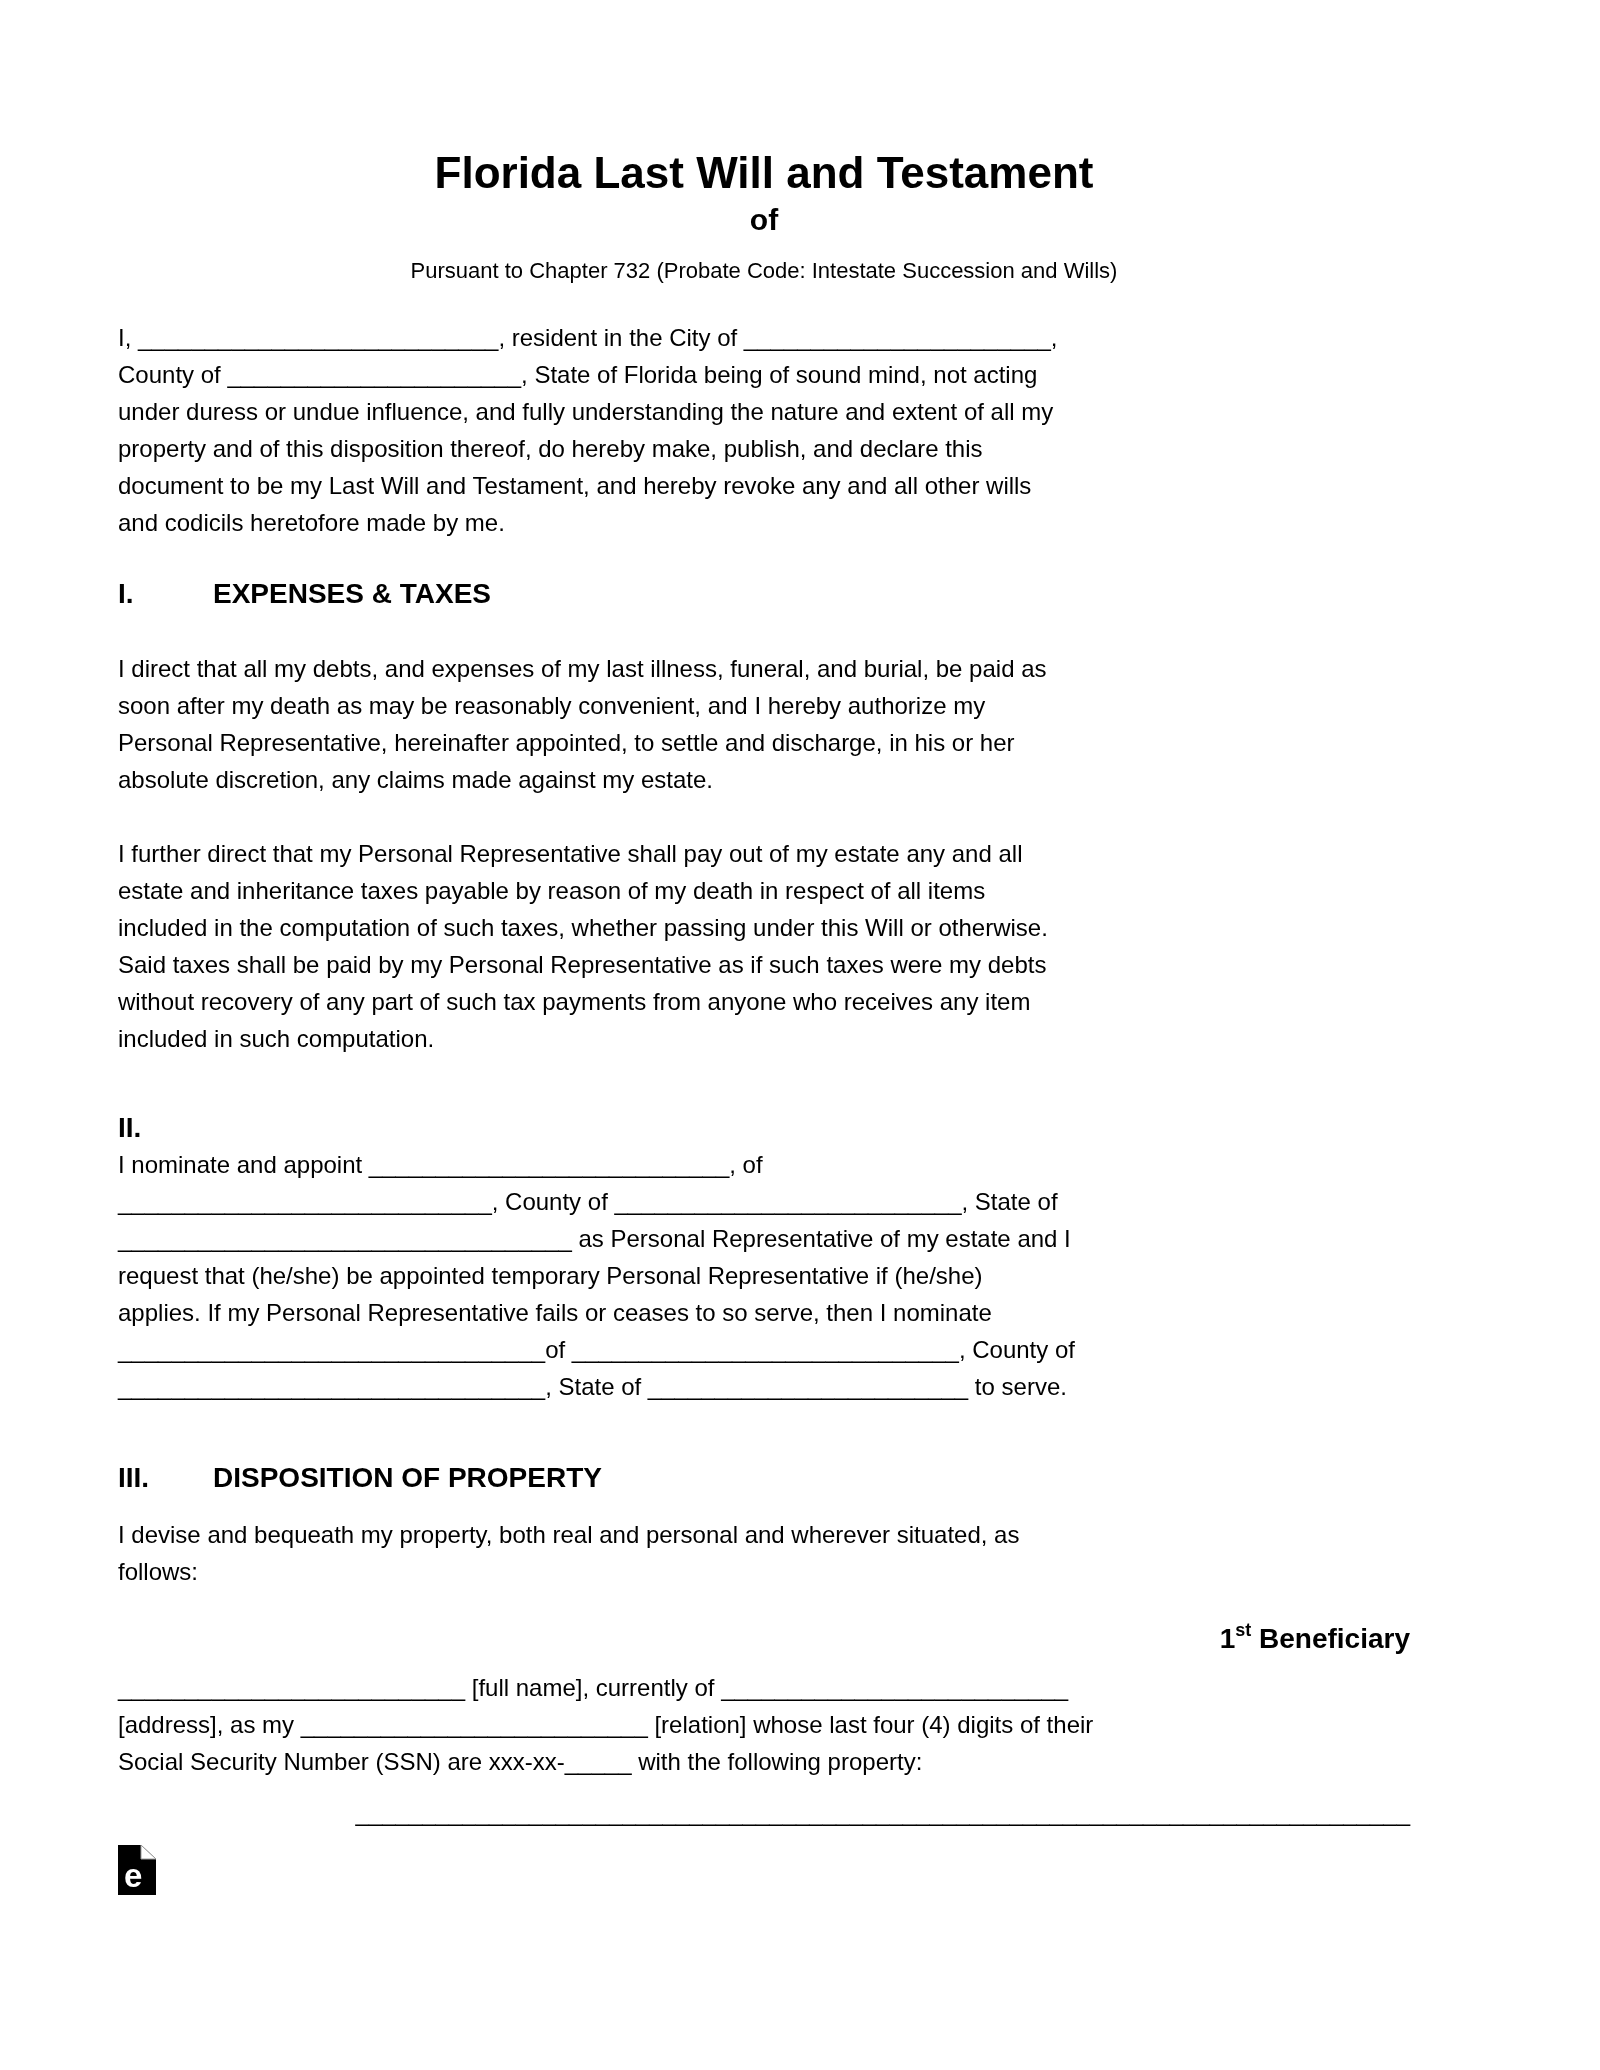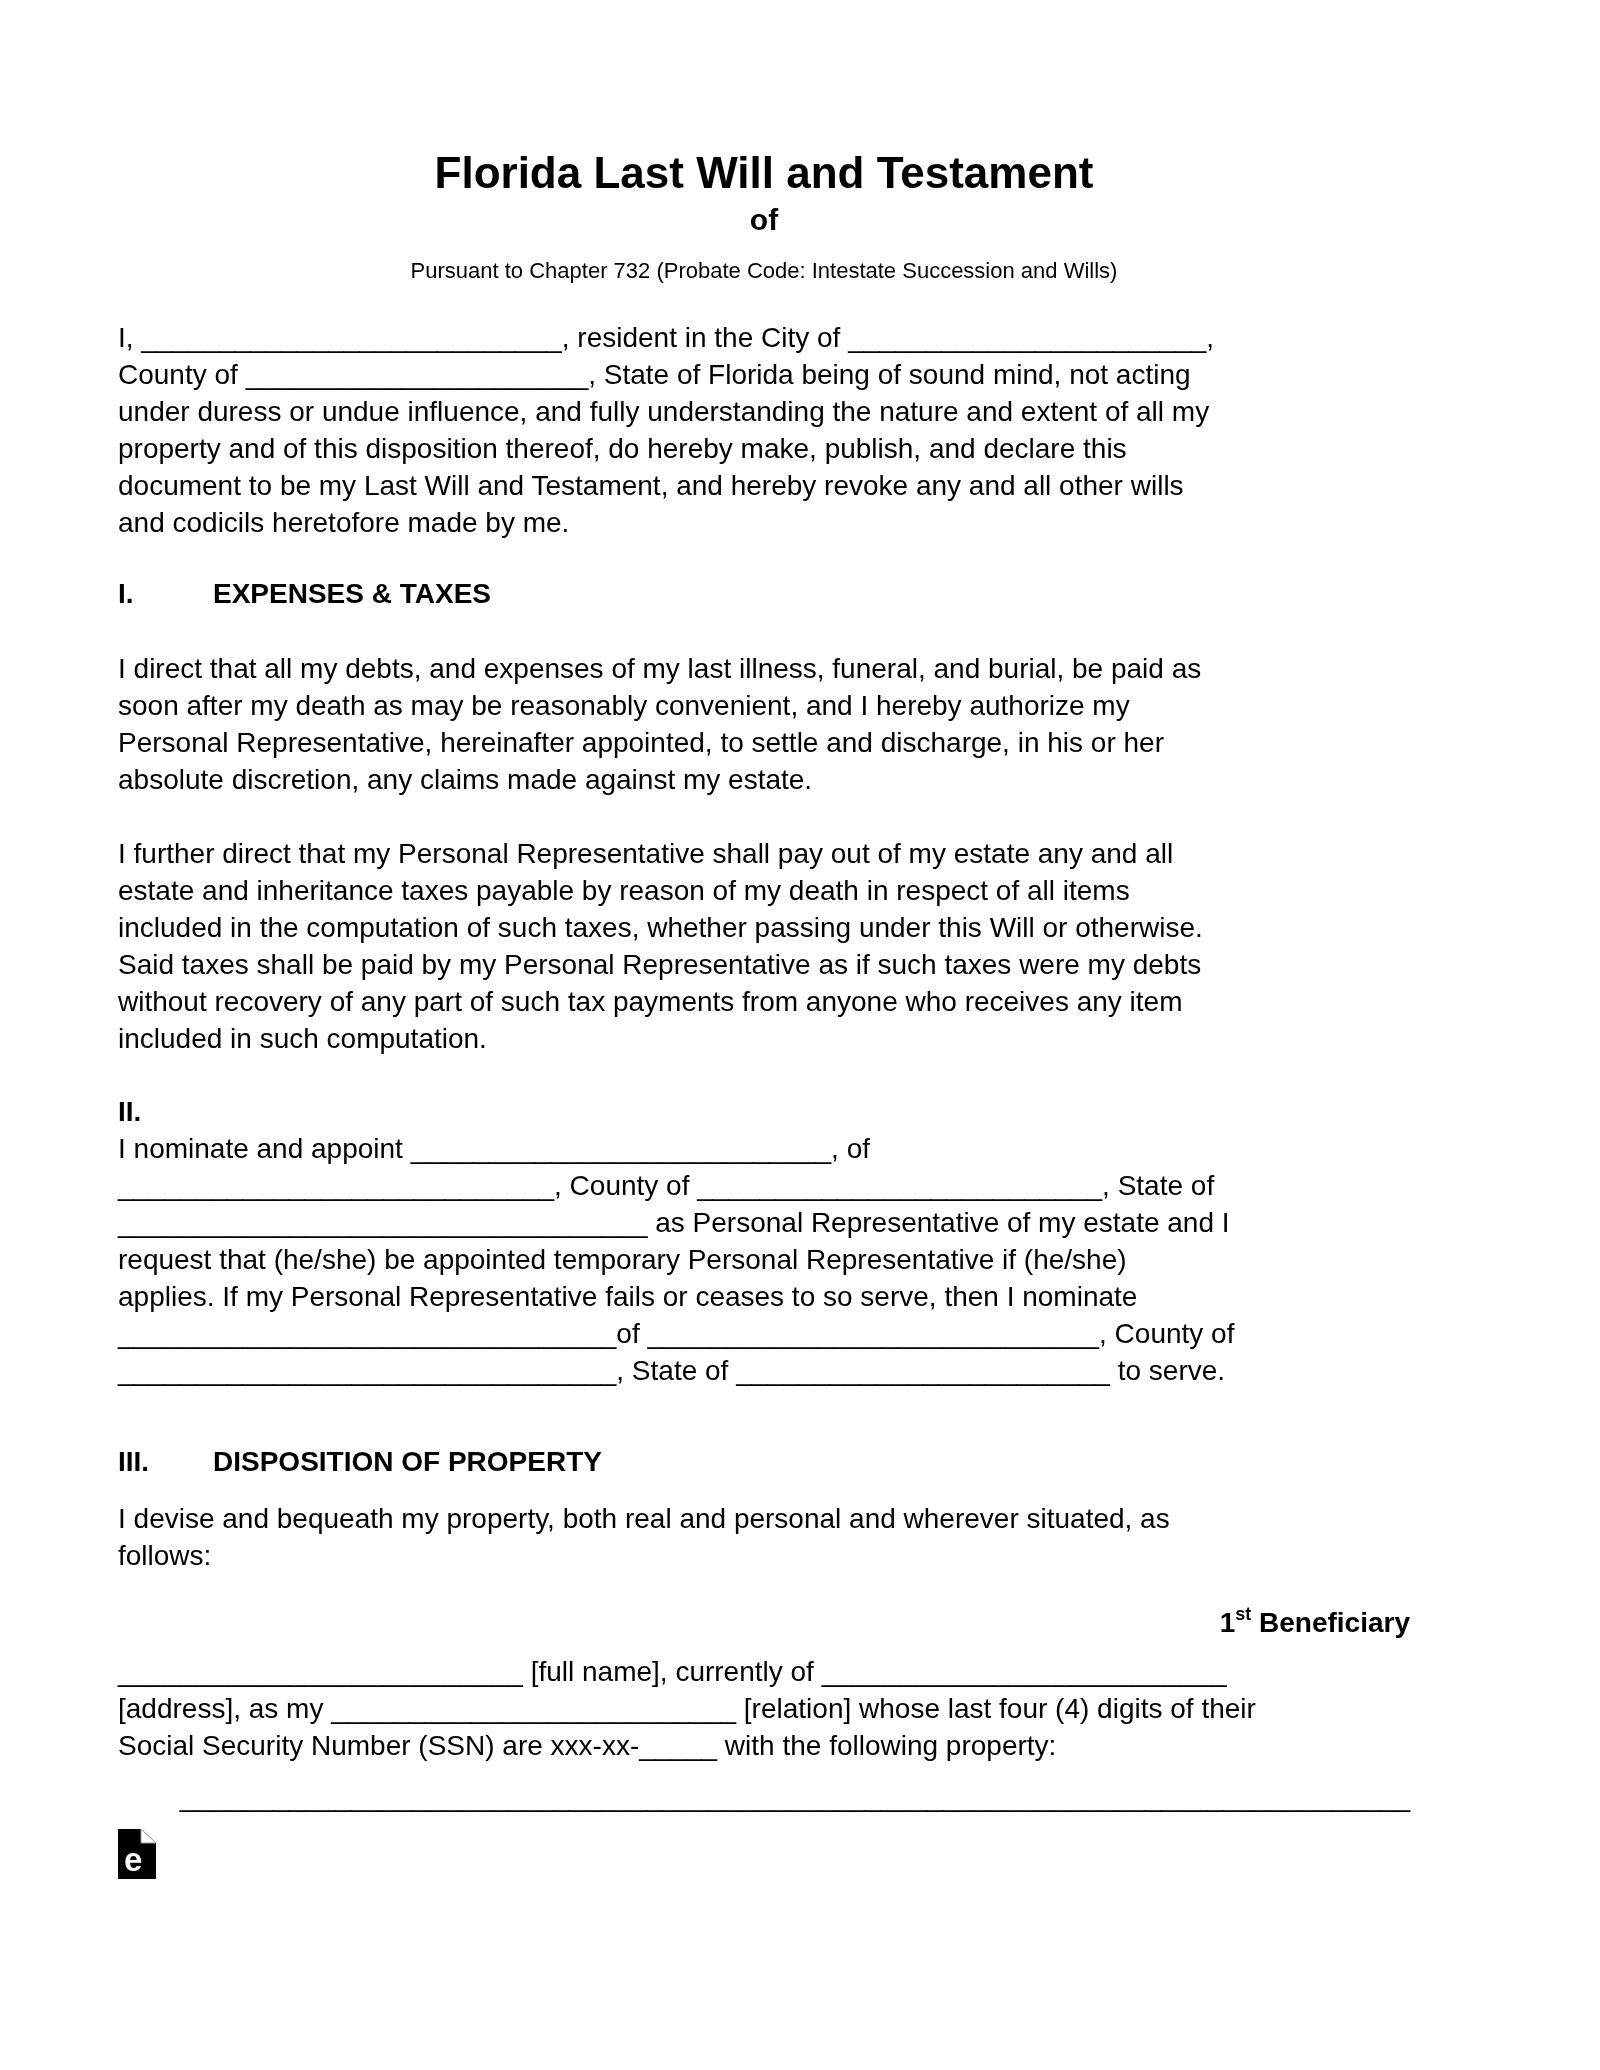--- a/index.html
+++ b/index.html
@@ -39,21 +39,21 @@
     text-align: center;
     white-space: pre;
   }
   .pursuant {
     margin-top: 18px;
     font-size: 22px;
     line-height: 29px;
     text-align: center;
   }
   .para {
-    font-size: 28px;
+    font-size: 24px;
     line-height: 37px;
     white-space: pre;
   }
   .heading {
     display: flex;
     font-size: 28px;
     line-height: 37px;
     font-weight: bold;
   }
   .heading .hnum {
@@ -69,21 +69,21 @@
     font-size: 18px;
     line-height: 0;
     position: relative;
     top: -2px;
     vertical-align: super;
   }
   .mt-opening  { margin-top: 34px; }
   .mt-h1       { margin-top: 34px; }
   .mt-s1p1     { margin-top: 38px; }
   .mt-s1p2     { margin-top: 37px; }
-  .mt-h2       { margin-top: 36px; align-items: flex-end; }
+  .mt-h2       { margin-top: 52px; align-items: flex-end; }
   .mt-s2p      { margin-top: 0px;  }
   .mt-h3       { margin-top: 54px; }
   .mt-s3intro  { margin-top: 20px; }
   .mt-ben      { margin-top: 30px; text-align: right; }
   .mt-benpara  { margin-top: 12px; }
   .mt-propline { margin-top: 14px; text-align: right; }
   .logo {
     margin-top: 14px;
     width: 38px;
     height: 50px;

